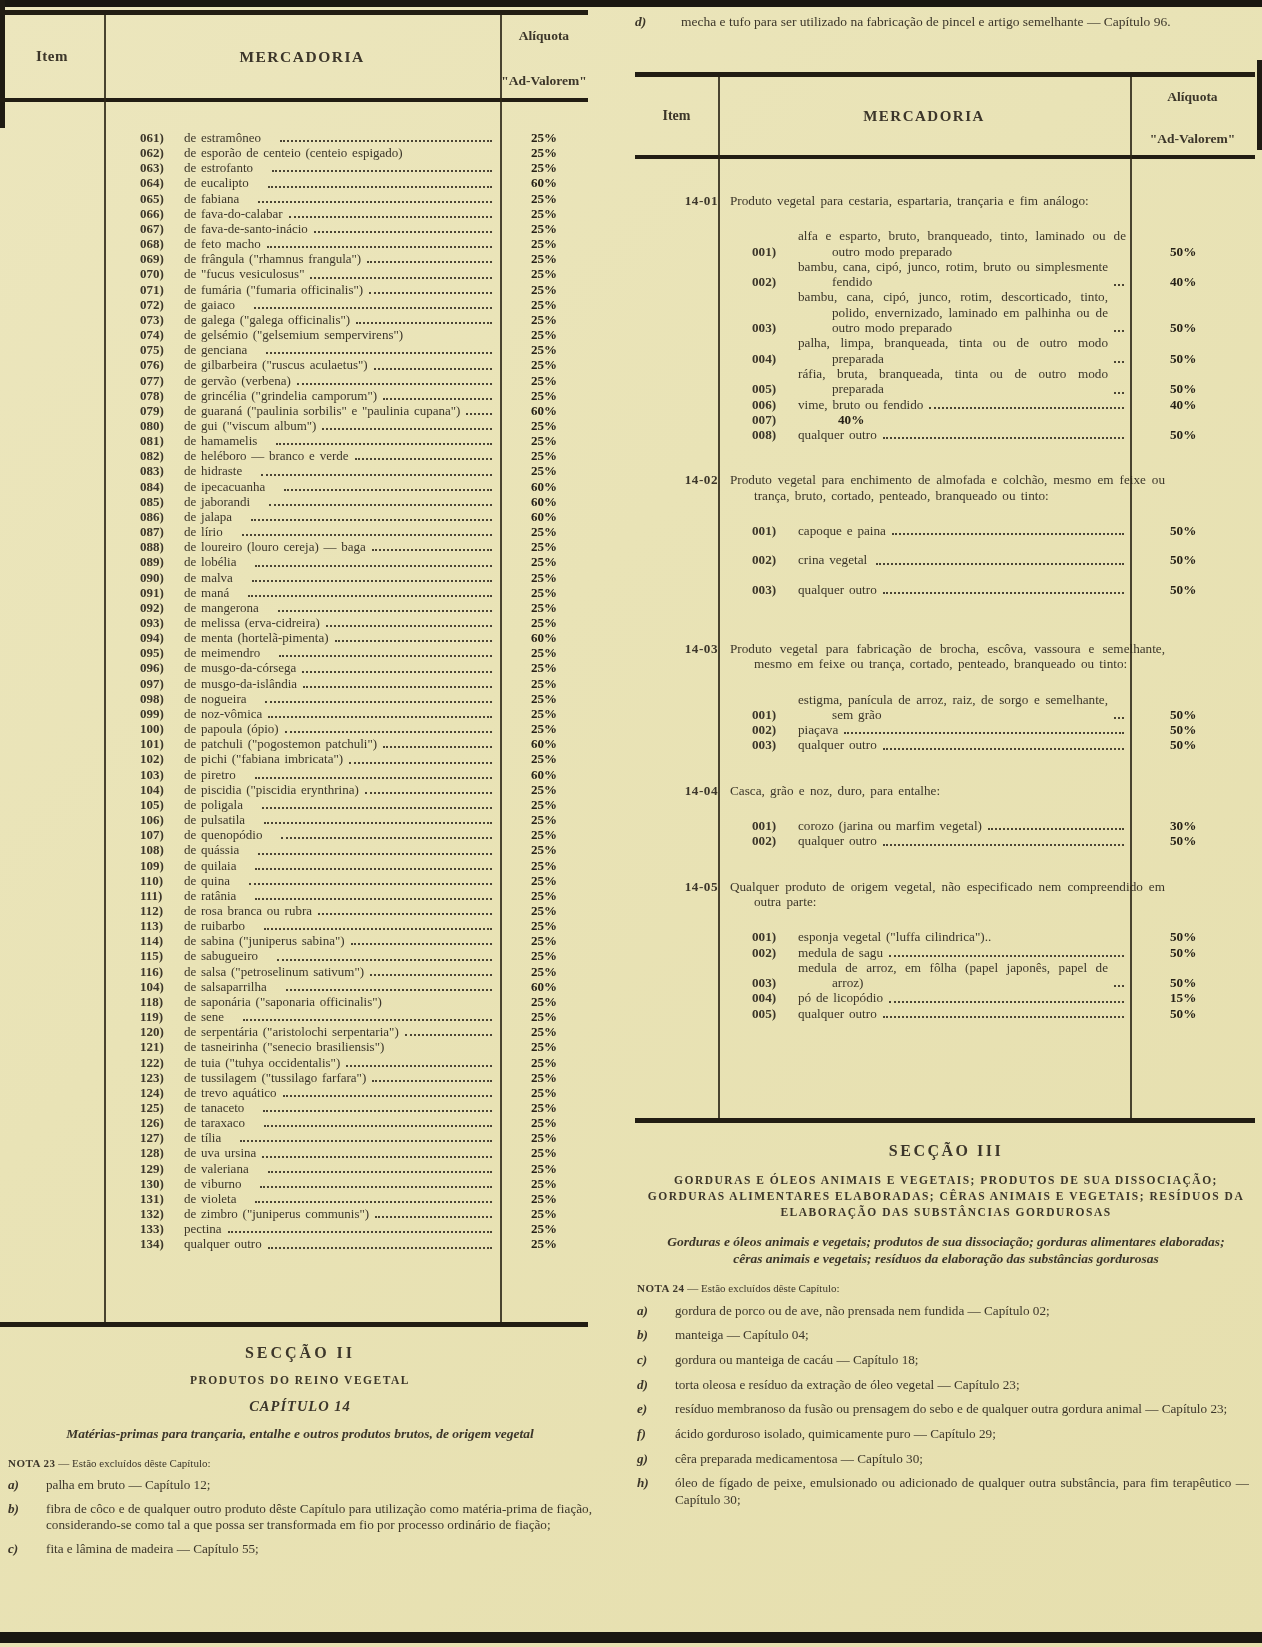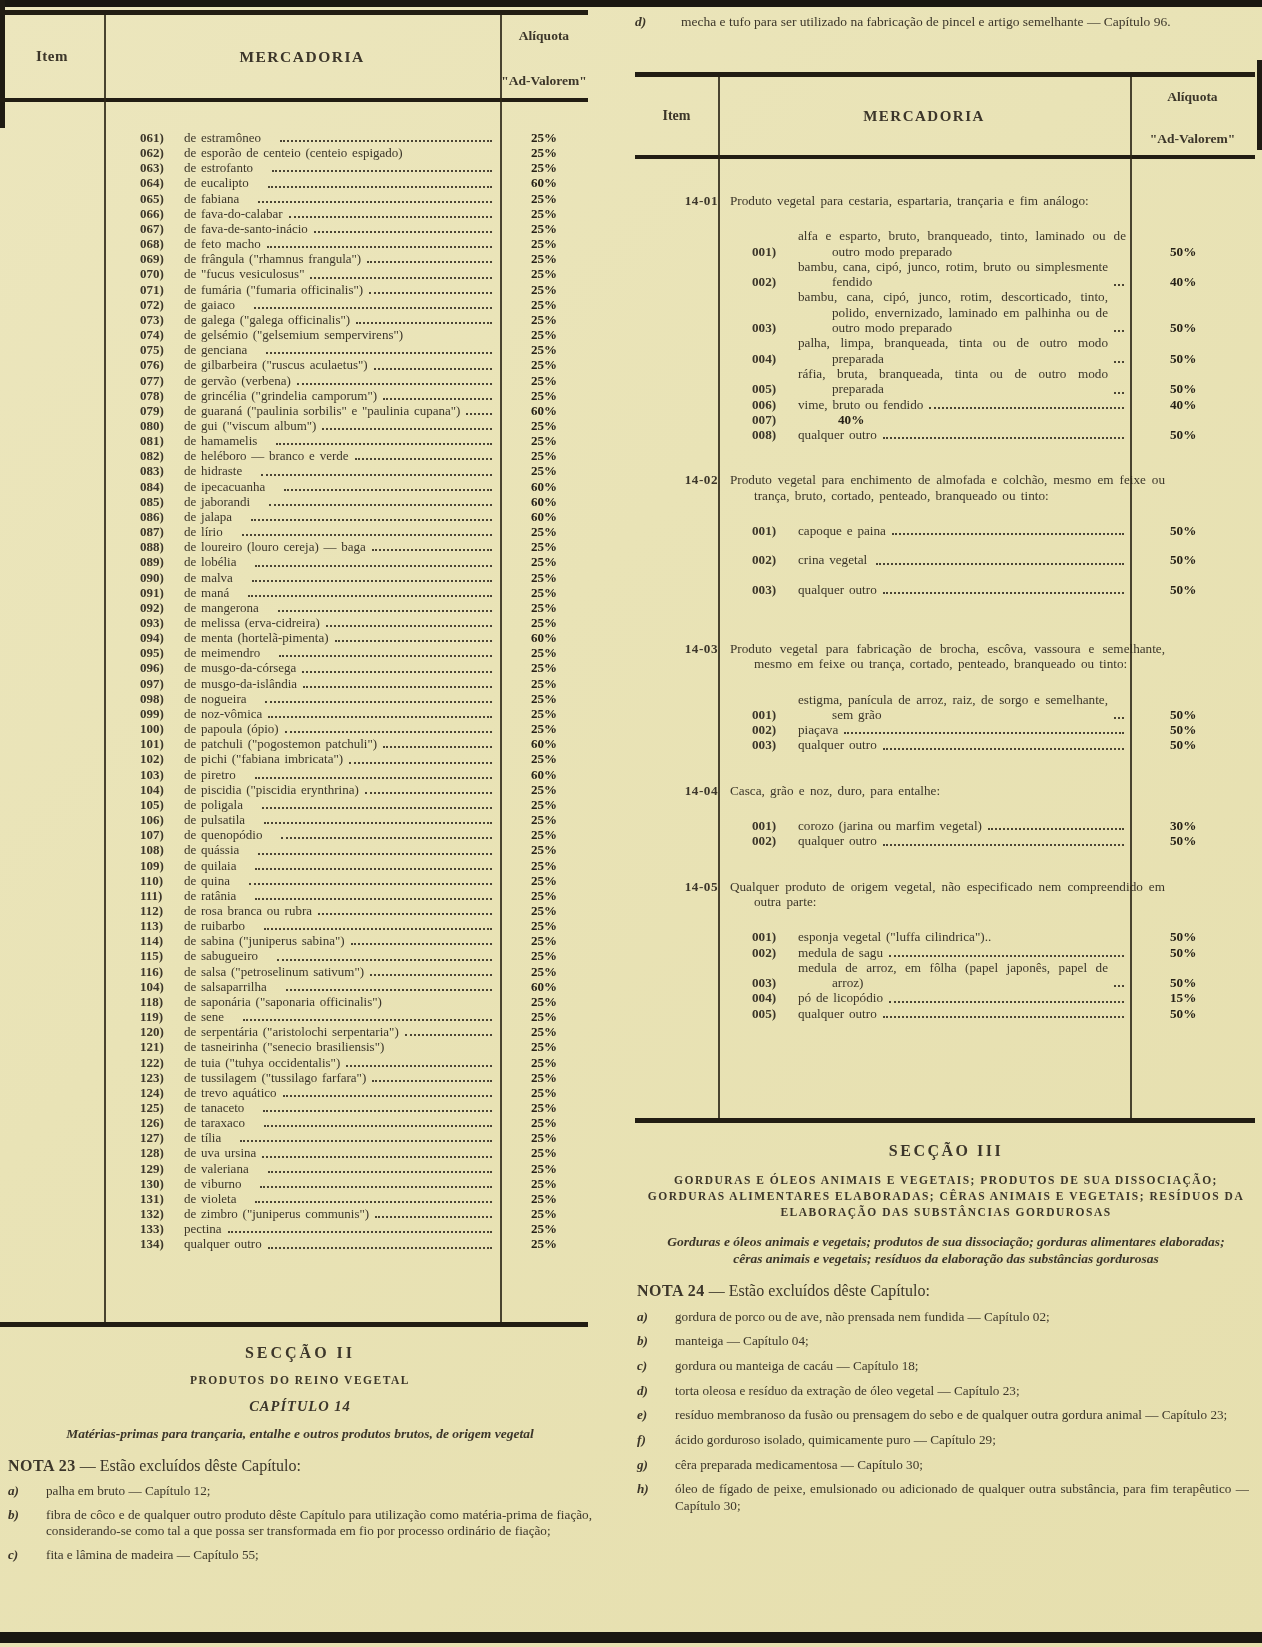--- a/index.html
+++ b/index.html
@@ -35,21 +35,21 @@
   .ltxt{padding-left:30px;text-indent:-30px;}
   .leader{flex:1;min-width:10px;border-bottom:2px dotted #4a4434;margin:0 2px 3px 6px;}
   .lrate{flex:none;width:88px;text-align:center;font-weight:700;color:#262117;}
 
   
   .sec2{position:absolute;left:0;top:1344px;width:600px;}
   .sec-title{text-align:center;font-size:16px;font-weight:700;letter-spacing:3px;}
   .sec-sub{text-align:center;font-size:11.5px;font-weight:700;letter-spacing:1.5px;margin-top:12px;}
   .sec-cap{text-align:center;font-size:14.5px;font-weight:700;font-style:italic;letter-spacing:1px;margin-top:12px;}
   .sec-caption{text-align:center;font-size:13.5px;font-weight:700;font-style:italic;margin-top:11px;line-height:16.5px;padding:0 30px;}
-  .nota{font-size:16px;margin-top:14px;padding-left:8px;}
+  .nota{font-size:11px;margin-top:14px;padding-left:8px;}
   .nota b{letter-spacing:.5px;}
   .notaitems{margin-top:6px;}
   .nitem{display:flex;font-size:13.2px;line-height:16.2px;margin-top:8px;padding-left:8px;}
   .nlabel{flex:none;width:38px;font-weight:700;font-style:italic;}
   .ntext{flex:1;text-align:justify;padding-right:8px;}
 
   
   .intro{position:absolute;left:635px;top:14px;width:618px;display:flex;font-size:13.5px;line-height:16.5px;}
   .intro .nlabel{width:46px;}
   .intro .ntext{padding-right:4px;}

